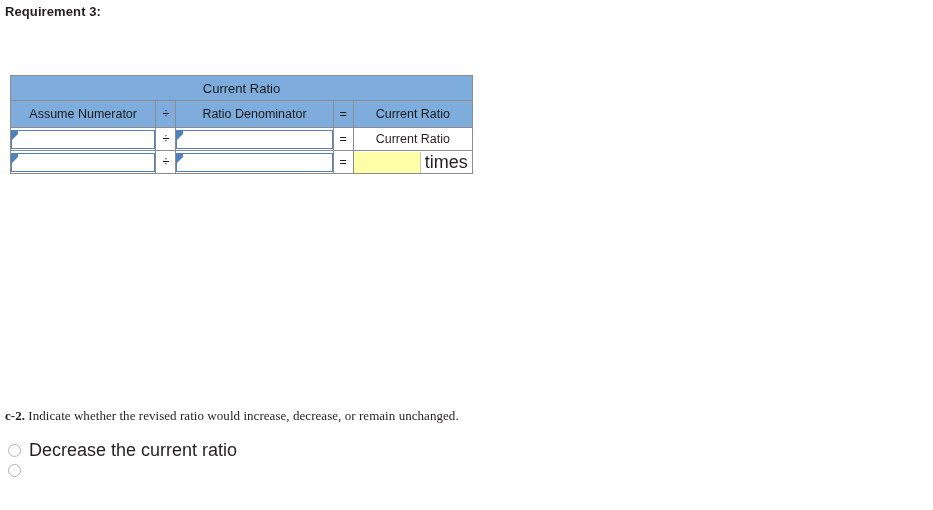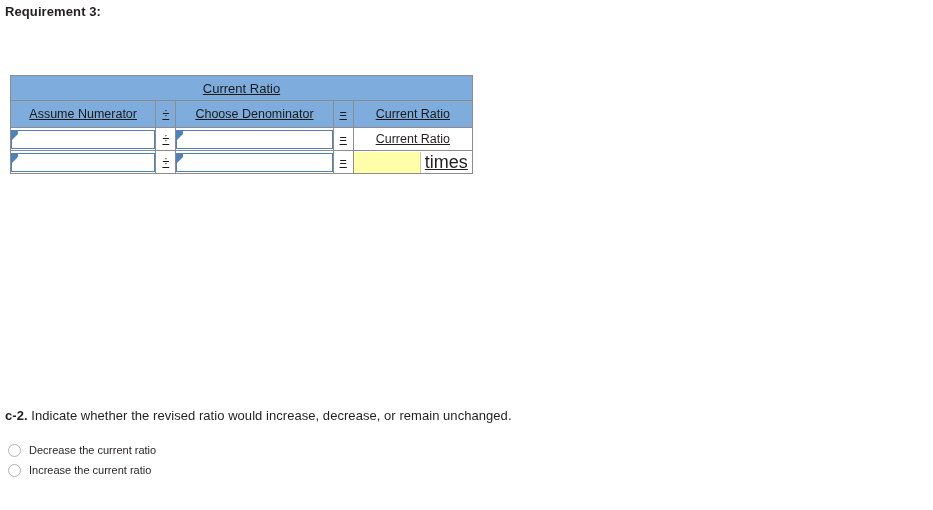--- a/index.html
+++ b/index.html
@@ -39,20 +39,21 @@
     white-space: nowrap;
     letter-spacing: 0.05px;
   }
   .prompt-c2 {
     position: absolute;
     left: 5px;
     top: 408px;
     font-size: 13px;
     white-space: nowrap;
     letter-spacing: 0.05px;
+    font-family: Liberation Serif, serif;
   }
   .lead { font-weight: bold; }
 
   
   .ratio-table {
     position: absolute;
     left: 10px;
     top: 75px;
     width: 463px;
     border-collapse: collapse;
@@ -60,21 +61,20 @@
     background: #ffffff;
   }
   .ratio-table td,
   .ratio-table th {
     border: 1px solid #8c8c8c;
     padding: 0;
     margin: 0;
     font-size: 12.5px;
     font-weight: normal;
     vertical-align: middle;
-    text-decoration: underline;
   }
 
   .hdr-blue {
     background: #7EADDD;
     color: #1a1a1a;
     font-weight: bold;
     text-align: center;
   }
   .title-row td { height: 25px; font-size: 13px; }
   .col-row td  { height: 27px; }
@@ -144,21 +144,21 @@
   .radio {
     width: 13px;
     height: 13px;
     border: 1px solid #b3b3b3;
     border-radius: 50%;
     background: #ffffff;
     flex: 0 0 auto;
     margin-right: 8px;
   }
   .opt-label {
-    font-size: 11px;
+    font-size: 18px;
     color: #231f20;
     white-space: nowrap;
   }
 </style>
 </head>
 <body>
 
 <div class="page">
 
   <div class="req-title">Requirement 3:</div>
@@ -172,21 +172,21 @@
       <col class="col-eq">
       <col class="col-res">
     </colgroup>
     <tbody>
       <tr class="title-row">
         <td class="hdr-blue" colspan="5">Current Ratio</td>
       </tr>
       <tr class="col-row">
         <td class="hdr-blue">Assume Numerator</td>
         <td class="hdr-blue">÷</td>
-        <td class="hdr-blue">Choose Denominator</td>
+        <td class="hdr-blue">Ratio Denominator</td>
         <td class="hdr-blue">=</td>
         <td class="hdr-blue">Current Ratio</td>
       </tr>
 
       <tr class="body-row">
         <td class="field-cell">
           <div class="field-box"></div>
         </td>
         <td class="op-cell">÷</td>
         <td class="field-cell">
@@ -217,17 +217,16 @@
 
   <div class="prompt-c2"><span class="lead">c-2.</span><span> Indicate whether the revised ratio would increase, decrease, or remain unchanged.</span></div>
 
   <div class="options">
     <div class="opt-row">
       <span class="radio"></span>
       <span class="opt-label">Decrease the current ratio</span>
     </div>
     <div class="opt-row">
       <span class="radio"></span>
-      <span class="opt-label">Increase the current ratio</span>
     </div>
   </div>
 
 </div>
 
 </body></html>

